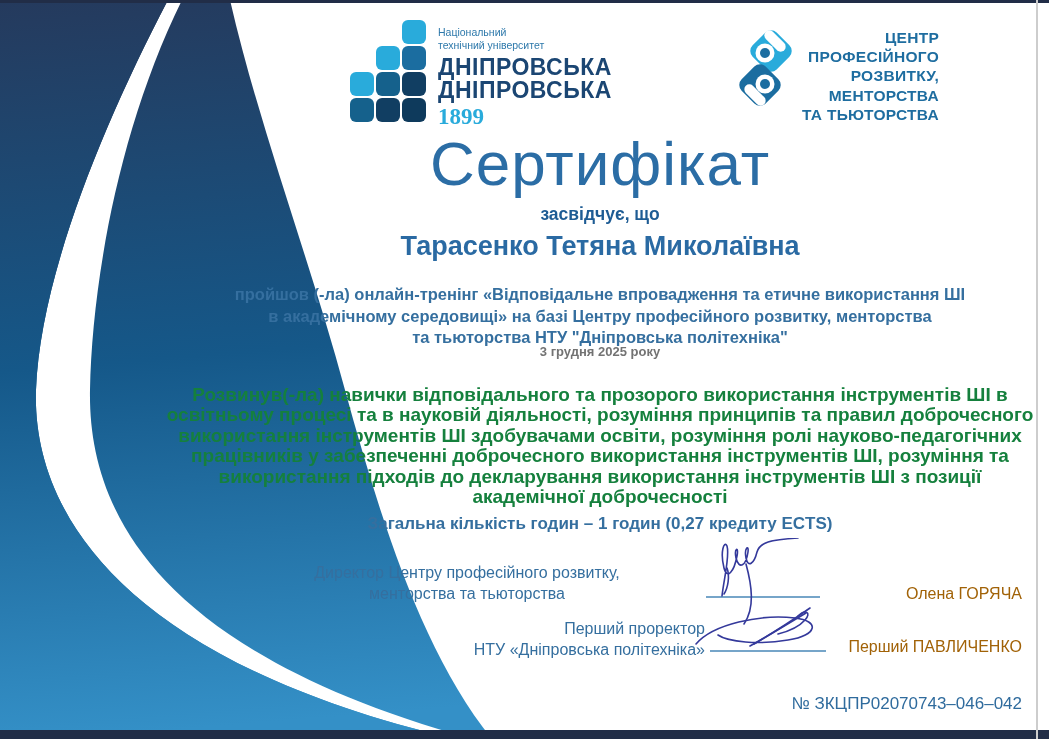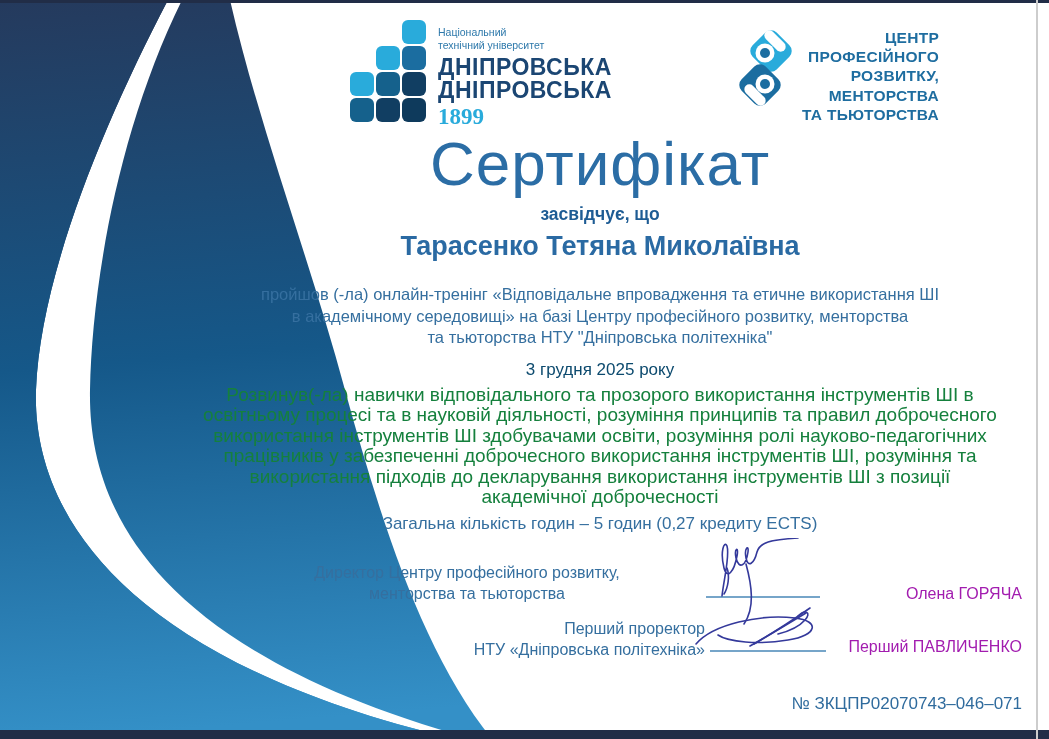--- a/index.html
+++ b/index.html
@@ -19,32 +19,32 @@
   #logo-left-text{padding-top:6px;}
   .uni-small{font-size:10.5px;line-height:1.25;color:#2e79ab;margin:0 0 4px 0;}
   .uni-big{font-size:23px;font-weight:700;letter-spacing:0.5px;color:#1b4673;line-height:23px;}
   .uni-year{font-size:23px;font-weight:700;color:#29abdb;line-height:23px;margin-top:3px;font-family:Liberation Serif, serif;}
 
   
   #logo-right{left:738px;top:26px;display:flex;gap:10px;z-index:2;text-align:right;}
   #logo-right-text{font-size:15.5px;font-weight:700;letter-spacing:0.3px;color:#1e6da0;line-height:19.2px;margin-top:2px;}
 
   
-  .col{left:155px;width:890px;text-align:center;z-index:2;}
+  .col{left:155px;width:890px;text-align:center;z-index:2;font-weight:bold;}
   #title{top:128px;font-size:62px;font-weight:300;color:#2b6da5;letter-spacing:1px;}
   #subtitle{top:204px;font-size:17.5px;font-weight:700;color:#1e5c94;}
   #recipient{top:231px;font-size:27px;font-weight:700;color:#2a6aa3;}
   #course{top:284px;font-size:16.5px;line-height:21.5px;color:#356f9f;}
-  #date{top:360px;font-size:17px;color:#0c4a6e;}
+  #date{top:344px;font-size:13px;color:#737373;}
   #description{top:385px;font-size:19px;line-height:20.4px;color:#15803d;}
   #hours{top:514px;font-size:17px;color:#356f9f;}
 
   
   .sig-title{font-size:16px;line-height:20.5px;color:#356f9f;z-index:2;}
-  .sig-name{font-size:16px;color:#a21caf;text-align:right;z-index:2;}
+  .sig-name{font-size:16px;color:#a16207;text-align:right;z-index:2;}
   .sig-line{height:2px;background:#76a5c9;z-index:2;}
   .ink{z-index:4;}
   #sig1-title{left:262px;top:563px;width:410px;text-align:center;}
   #sig1-line{left:706px;top:596px;width:114px;}
   #sig1-name{left:820px;top:585px;width:202px;}
   #sig1-ink{left:694px;top:538px;}
   #sig2-title{left:405px;top:619px;width:300px;text-align:right;}
   #sig2-line{left:710px;top:650px;width:116px;}
   #sig2-name{left:820px;top:638px;width:202px;}
   #sig2-ink{left:688px;top:604px;}
@@ -118,21 +118,21 @@
   <div id="course" class="abs col pre">пройшов (-ла) онлайн-тренінг «Відповідальне впровадження та етичне використання ШІ
 в академічному середовищі» на базі Центру професійного розвитку, менторства
 та тьюторства НТУ "Дніпровська політехніка"</div>
   <div id="date" class="abs col">3 грудня 2025 року</div>
   <div id="description" class="abs col pre">Розвинув(-ла) навички відповідального та прозорого використання інструментів ШІ в
 освітньому процесі та в науковій діяльності, розуміння принципів та правил доброчесного
 використання інструментів ШІ здобувачами освіти, розуміння ролі науково-педагогічних
 працівників у забезпеченні доброчесного використання інструментів ШІ, розуміння та
 використання підходів до декларування використання інструментів ШІ з позиції
 академічної доброчесності</div>
-  <div id="hours" class="abs col">Загальна кількість годин – 5 годин (0,27 кредиту ECTS)</div>
+  <div id="hours" class="abs col">Загальна кількість годин – 1 годин (0,27 кредиту ECTS)</div>
 
   <div id="sig1-title" class="abs sig-title pre">Директор Центру професійного розвитку,
 менторства та тьюторства</div>
   <div id="sig1-line" class="abs sig-line"></div>
   <svg id="sig1-ink" class="abs ink" width="130" height="88" viewBox="0 0 130 88">
     <g fill="none" stroke-width="1.6" stroke-linecap="round" stroke="#34399b">
       <path d="M 28,58 C 30,40 36,18 33,8 C 30,2 26,14 30,30 C 33,42 40,34 43,18 C 45,8 40,10 42,20 C 45,32 52,28 54,14 C 55,6 50,10 52,20 C 54,30 60,26 63,14 C 66,4 76,2 104,0"></path>
       <path d="M 33,30 C 36,38 34,50 30,56"></path>
       <path d="M 52,26 C 58,48 61,70 50,86"></path>
     </g>
@@ -145,15 +145,15 @@
   <svg id="sig2-ink" class="abs ink" width="155" height="56" viewBox="0 0 155 56">
     <g fill="none" stroke-width="1.6" stroke-linecap="round" stroke="#34399b">
       <path d="M 8,40 C 25,20 72,10 107,14 C 132,17 130,31 100,36 C 70,41 40,38 30,31"></path>
       <path d="M 122,4 C 102,18 82,31 62,42"></path>
       <path d="M 118,9 L 66,40"></path>
       <path d="M 110,12 C 117,5 124,8 117,16 C 110,24 98,28 90,30"></path>
     </g>
   </svg>
   <div id="sig2-name" class="abs sig-name">Перший ПАВЛИЧЕНКО</div>
 
-  <div id="number" class="abs">№ ЗКЦПР02070743–046–071</div>
+  <div id="number" class="abs">№ ЗКЦПР02070743–046–042</div>
 
 </div>
 
 </body></html>

